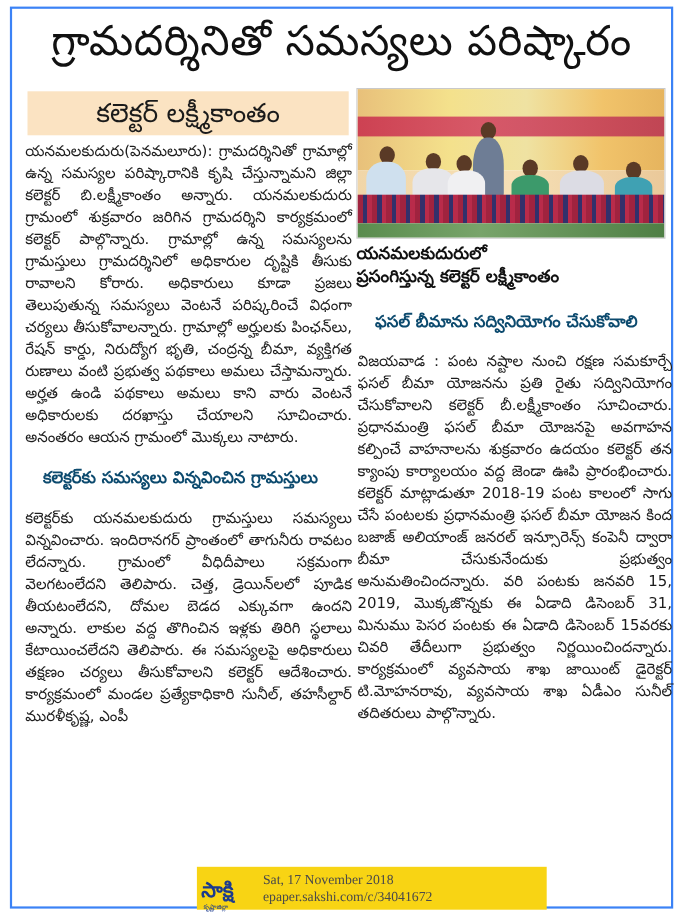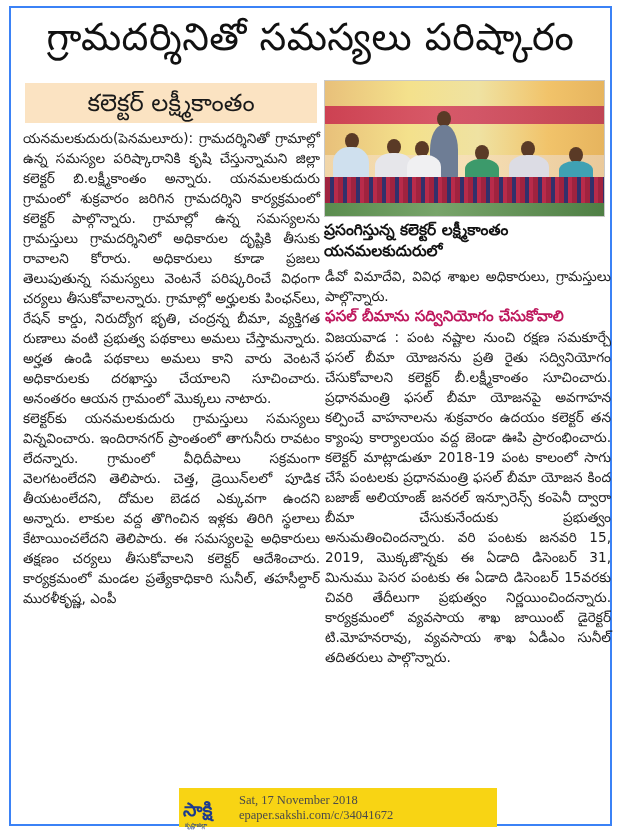--- a/index.html
+++ b/index.html
@@ -121,22 +121,22 @@
     .col p {
       margin: 0;
     }
     .dateline {
       font-weight: normal;
     }
     .section-heading {
       font-size: 15px;
       line-height: 21px;
       font-weight: bold;
-      margin: 0;
-      color: #be185d;
+      margin: 16px;
+      color: #0c4a6e;
     }
     .footer-strip {
       position: absolute;
       left: 168px;
       top: 780px;
       width: 318px;
       height: 39px;
       background: #f8d414;
       display: flex;
       align-items: center;
@@ -202,31 +202,31 @@
     <div class="person" style="left:140px;top:78px;width:34px;height:22px;background:#3c9a6b;"></div>
     <div class="head" style="left:196px;top:60px;"></div>
     <div class="person" style="left:184px;top:74px;width:40px;height:26px;background:#dcdce4;"></div>
     <div class="head" style="left:244px;top:66px;"></div>
     <div class="person" style="left:234px;top:80px;width:34px;height:20px;background:#3fa1b3;"></div>
     <div class="table-cloth"></div>
     <div class="grass"></div>
   </div>
 
   <div class="caption">
+    <div>యనమలకుదురులో</div>
     <div>ప్రసంగిస్తున్న కలెక్టర్ లక్ష్మీకాంతం</div>
-    <div>యనమలకుదురులో</div>
   </div>
 
   <div class="col col-left">
     <p><span class="dateline">యనమలకుదురు(పెనమలూరు):</span><span> గ్రామదర్శినితో గ్రామాల్లో ఉన్న సమస్యల పరిష్కారానికి కృషి చేస్తున్నామని జిల్లా కలెక్టర్ బి.లక్ష్మీకాంతం అన్నారు. యనమలకుదురు గ్రామంలో శుక్రవారం జరిగిన గ్రామదర్శిని కార్యక్రమంలో కలెక్టర్ పాల్గొన్నారు. గ్రామాల్లో ఉన్న సమస్యలను గ్రామస్తులు గ్రామదర్శినిలో అధికారుల దృష్టికి తీసుకు రావాలని కోరారు. అధికారులు కూడా ప్రజలు తెలుపుతున్న సమస్యలు వెంటనే పరిష్కరించే విధంగా చర్యలు తీసుకోవాలన్నారు. గ్రామాల్లో అర్హులకు పింఛన్‌లు, రేషన్ కార్డు, నిరుద్యోగ భృతి, చంద్రన్న బీమా, వ్యక్తిగత రుణాలు వంటి ప్రభుత్వ పథకాలు అమలు చేస్తామన్నారు. అర్హత ఉండి పథకాలు అమలు కాని వారు వెంటనే అధికారులకు దరఖాస్తు చేయాలని సూచించారు. అనంతరం ఆయన గ్రామంలో మొక్కలు నాటారు.</span></p>
+    <h3 class="section-heading">కలెక్టర్‌కు సమస్యలు విన్నవించిన గ్రామస్తులు</h3>
     <p>కలెక్టర్‌కు యనమలకుదురు గ్రామస్తులు సమస్యలు విన్నవించారు. ఇందిరానగర్ ప్రాంతంలో తాగునీరు రావటం లేదన్నారు. గ్రామంలో వీధిదీపాలు సక్రమంగా వెలగటంలేదని తెలిపారు. చెత్త, డ్రెయిన్‌లలో పూడిక తీయటంలేదని, దోమల బెడద ఎక్కువగా ఉందని అన్నారు. లాకుల వద్ద తొగించిన ఇళ్లకు తిరిగి స్థలాలు కేటాయించలేదని తెలిపారు. ఈ సమస్యలపై అధికారులు తక్షణం చర్యలు తీసుకోవాలని కలెక్టర్ ఆదేశించారు. కార్యక్రమంలో మండల ప్రత్యేకాధికారి సునీల్, తహసీల్దార్ మురళీకృష్ణ, ఎంపీ</p>
   </div>
 
   <div class="col col-right">
-    <p>డీవో విమాదేవి, వివిధ శాఖల అధికారులు, గ్రామస్తులు పాల్గొన్నారు.</p>
     <h3 class="section-heading">ఫసల్ బీమాను సద్వినియోగం చేసుకోవాలి</h3>
     <p><span class="dateline">విజయవాడ :</span><span> పంట నష్టాల నుంచి రక్షణ సమకూర్చే ఫసల్ బీమా యోజనను ప్రతి రైతు సద్వినియోగం చేసుకోవాలని కలెక్టర్ బీ.లక్ష్మీకాంతం సూచించారు. ప్రధానమంత్రి ఫసల్ బీమా యోజనపై అవగాహన కల్పించే వాహనాలను శుక్రవారం ఉదయం కలెక్టర్ తన క్యాంపు కార్యాలయం వద్ద జెండా ఊపి ప్రారంభించారు. కలెక్టర్ మాట్లాడుతూ 2018-19 పంట కాలంలో సాగు చేసే పంటలకు ప్రధానమంత్రి ఫసల్ బీమా యోజన కింద బజాజ్ అలియాంజ్ జనరల్ ఇన్సూరెన్స్ కంపెనీ ద్వారా బీమా చేసుకునేందుకు ప్రభుత్వం అనుమతించిందన్నారు. వరి పంటకు జనవరి 15, 2019, మొక్కజొన్నకు ఈ ఏడాది డిసెంబర్ 31, మినుము పెసర పంటకు ఈ ఏడాది డిసెంబర్ 15వరకు చివరి తేదీలుగా ప్రభుత్వం నిర్ణయించిందన్నారు. కార్యక్రమంలో వ్యవసాయ శాఖ జాయింట్ డైరెక్టర్ టి.మోహనరావు, వ్యవసాయ శాఖ ఏడీఎం సునీల్ తదితరులు పాల్గొన్నారు.</span></p>
   </div>
 
   <div class="footer-strip">
     <div class="logo">
       <span class="logo-main">సాక్షి</span>
       <span class="logo-sub">కృష్ణాజిల్లా</span>
     </div>
     <div class="footer-text">

